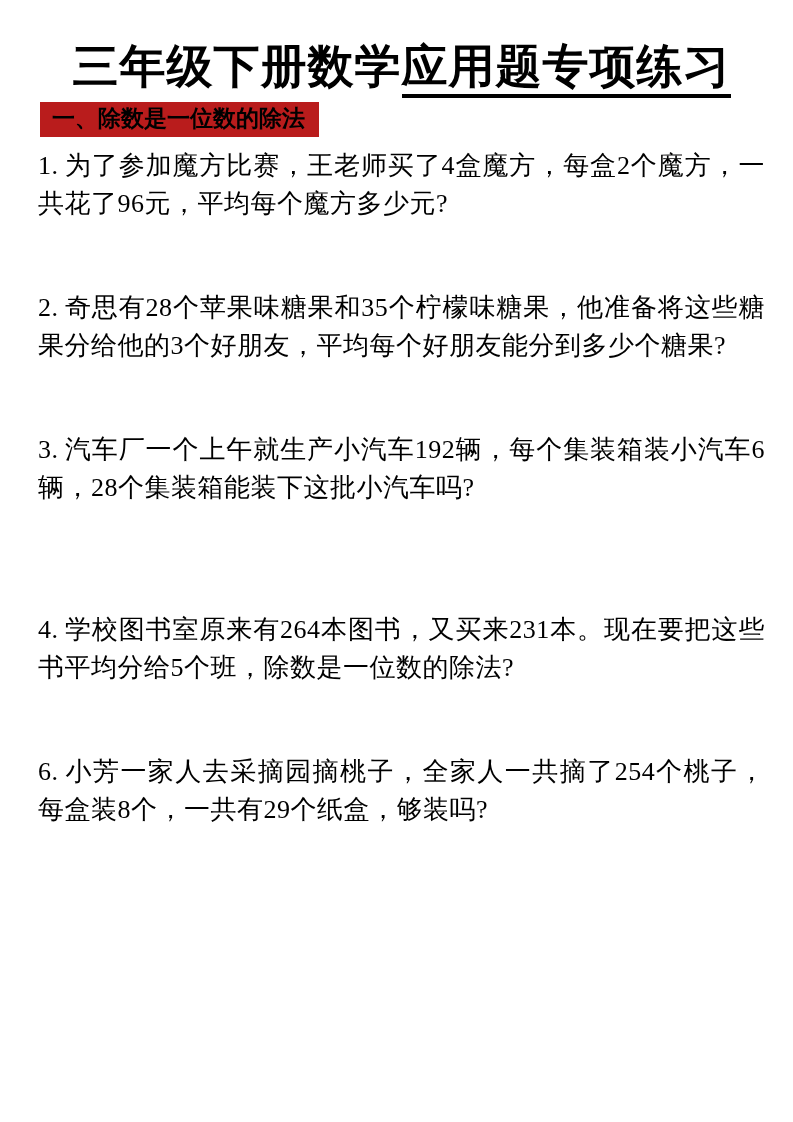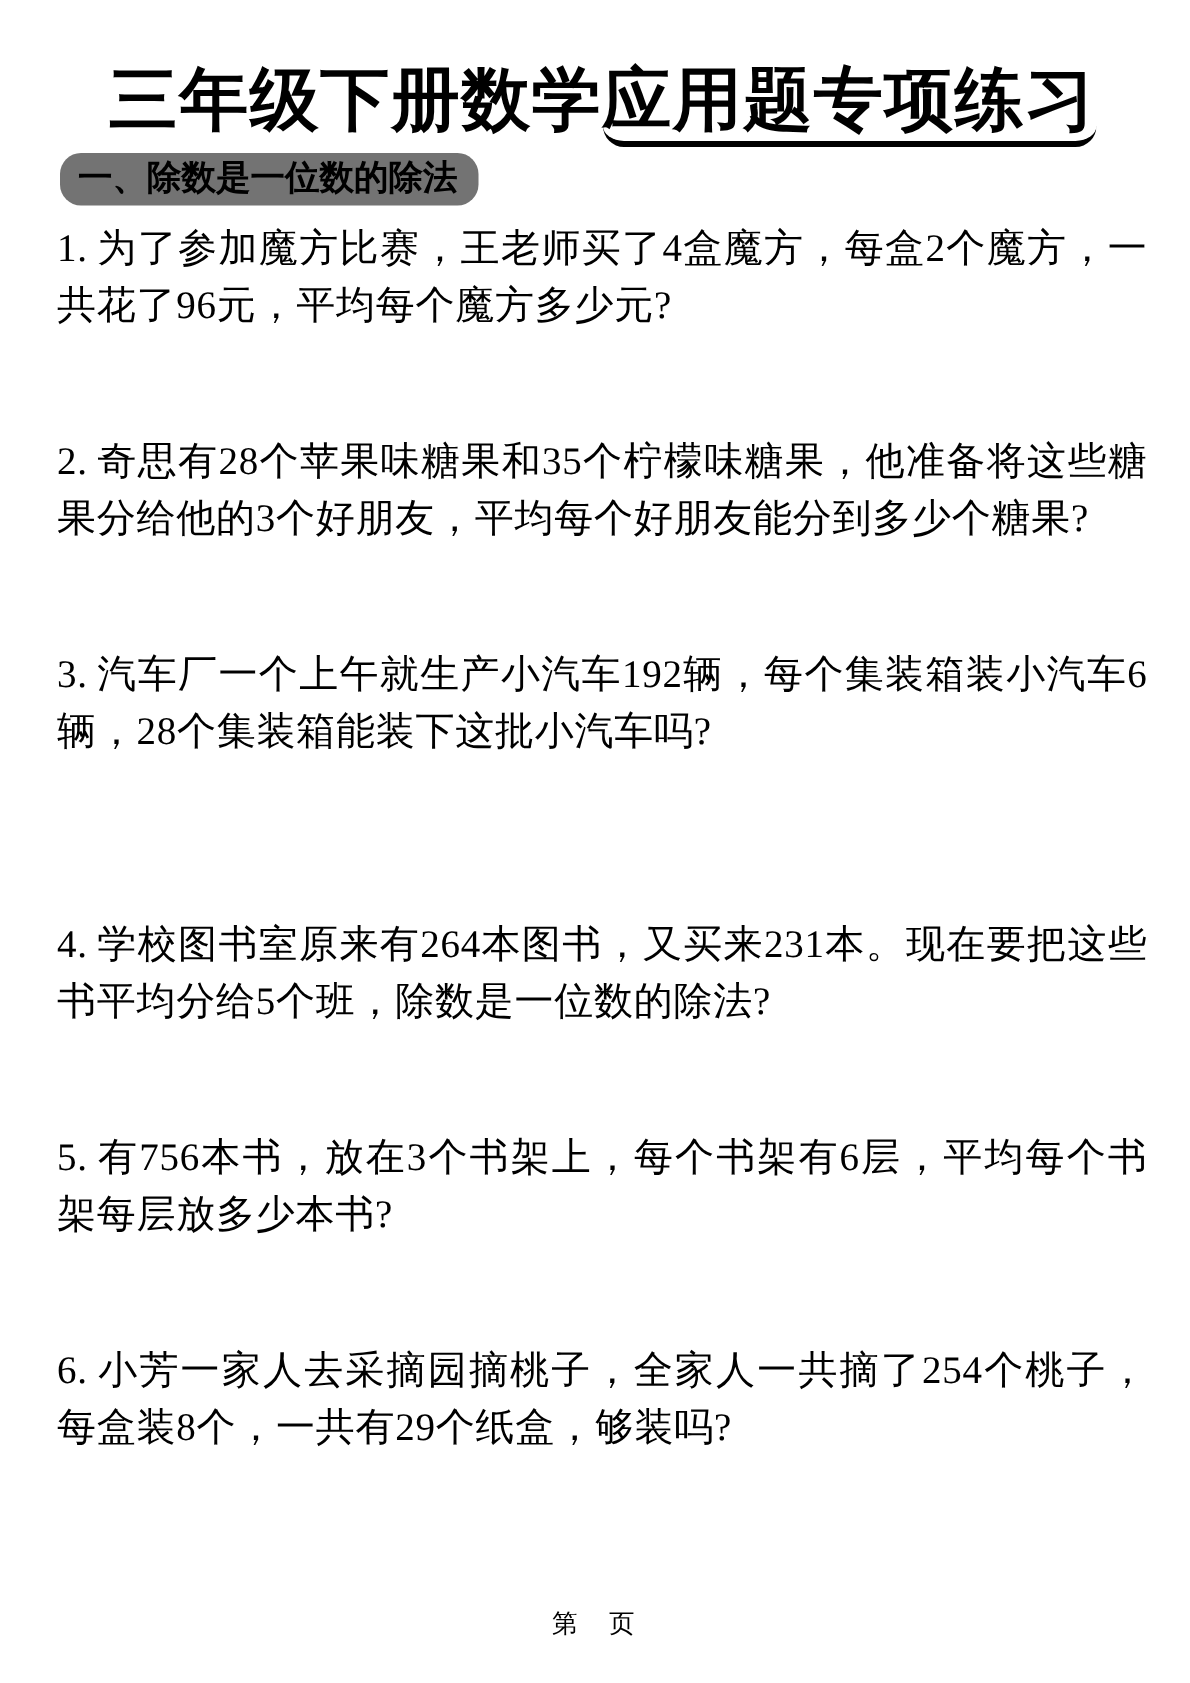--- a/index.html
+++ b/index.html
@@ -1,15 +1,15 @@
 <!DOCTYPE html>
 <html><head>
 <meta charset="utf-8">
 <style>
-  * { margin: 0; padding: 0; box-sizing: border-box; border-radius: 14px; }
+  * { margin: 0; padding: 0; box-sizing: border-box; }
   html, body { background: #ffffff; }
   body {
     width: 793px;
     height: 1122px;
     position: relative;
     font-family: "Liberation Serif", "DejaVu Serif", serif;
     color: #000000;
     overflow: hidden;
   }
   .page {
@@ -69,33 +69,31 @@
     font-family: "Liberation Serif", "DejaVu Serif", serif;
   }
 </style>
 </head>
 <body>
 
 <div class="page">
 
   <h1 class="title"><span>三年级下册数学</span><span class="underlined">应用题专项练习</span></h1>
 
-  <div class="section-banner" style="background-color: #737373;">一、除数是一位数的除法</div>
+  <div class="section-banner" style="background-color: #b91c1c;">一、除数是一位数的除法</div>
 
   <div class="problems">
 
     <p class="problem"><span class="num">1.</span><span>为了参加魔方比赛，王老师买了4盒魔方，每盒2个魔方，一共花了96元，平均每个魔方多少元?</span></p>
 
     <p class="problem"><span class="num">2.</span><span>奇思有28个苹果味糖果和35个柠檬味糖果，他准备将这些糖果分给他的3个好朋友，平均每个好朋友能分到多少个糖果?</span></p>
 
     <p class="problem big-gap"><span class="num">3.</span><span>汽车厂一个上午就生产小汽车192辆，每个集装箱装小汽车6辆，28个集装箱能装下这批小汽车吗?</span></p>
 
     <p class="problem"><span class="num">4.</span><span>学校图书室原来有264本图书，又买来231本。现在要把这些书平均分给5个班，除数是一位数的除法?</span></p>
 
-    <p class="problem"><span class="num">5.</span><span>有756本书，放在3个书架上，每个书架有6层，平均每个书架每层放多少本书?</span></p>
 
     <p class="problem"><span class="num">6.</span><span>小芳一家人去采摘园摘桃子，全家人一共摘了254个桃子，每盒装8个，一共有29个纸盒，够装吗?</span></p>
 
   </div>
 
-  <div class="footer">第　页</div>
 
 </div>
 
 </body></html>

